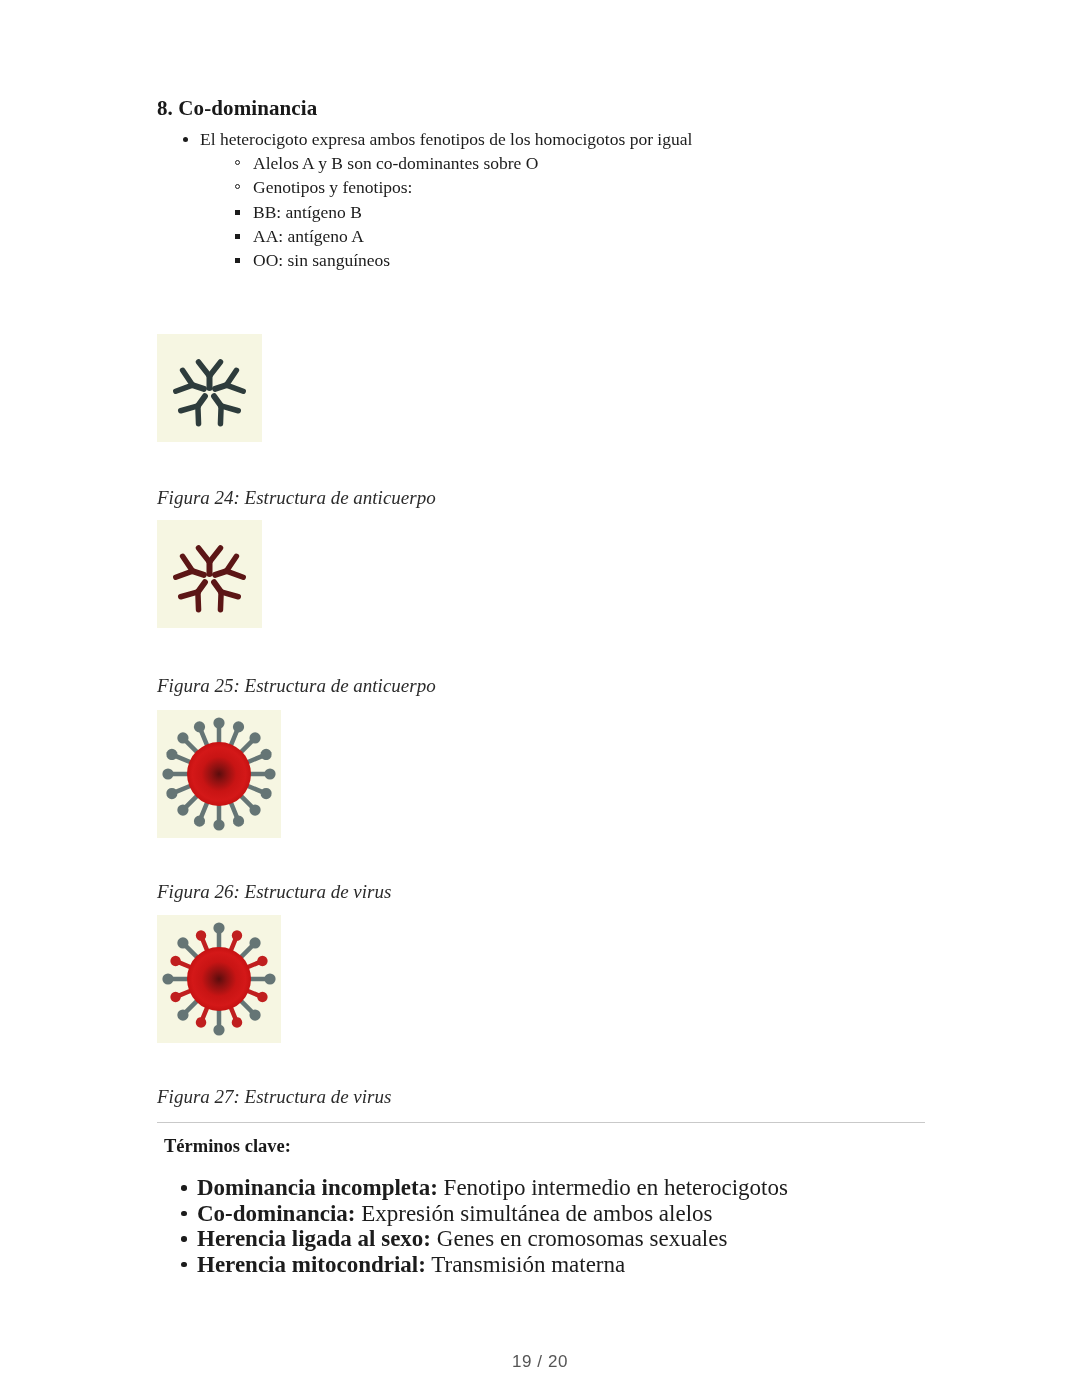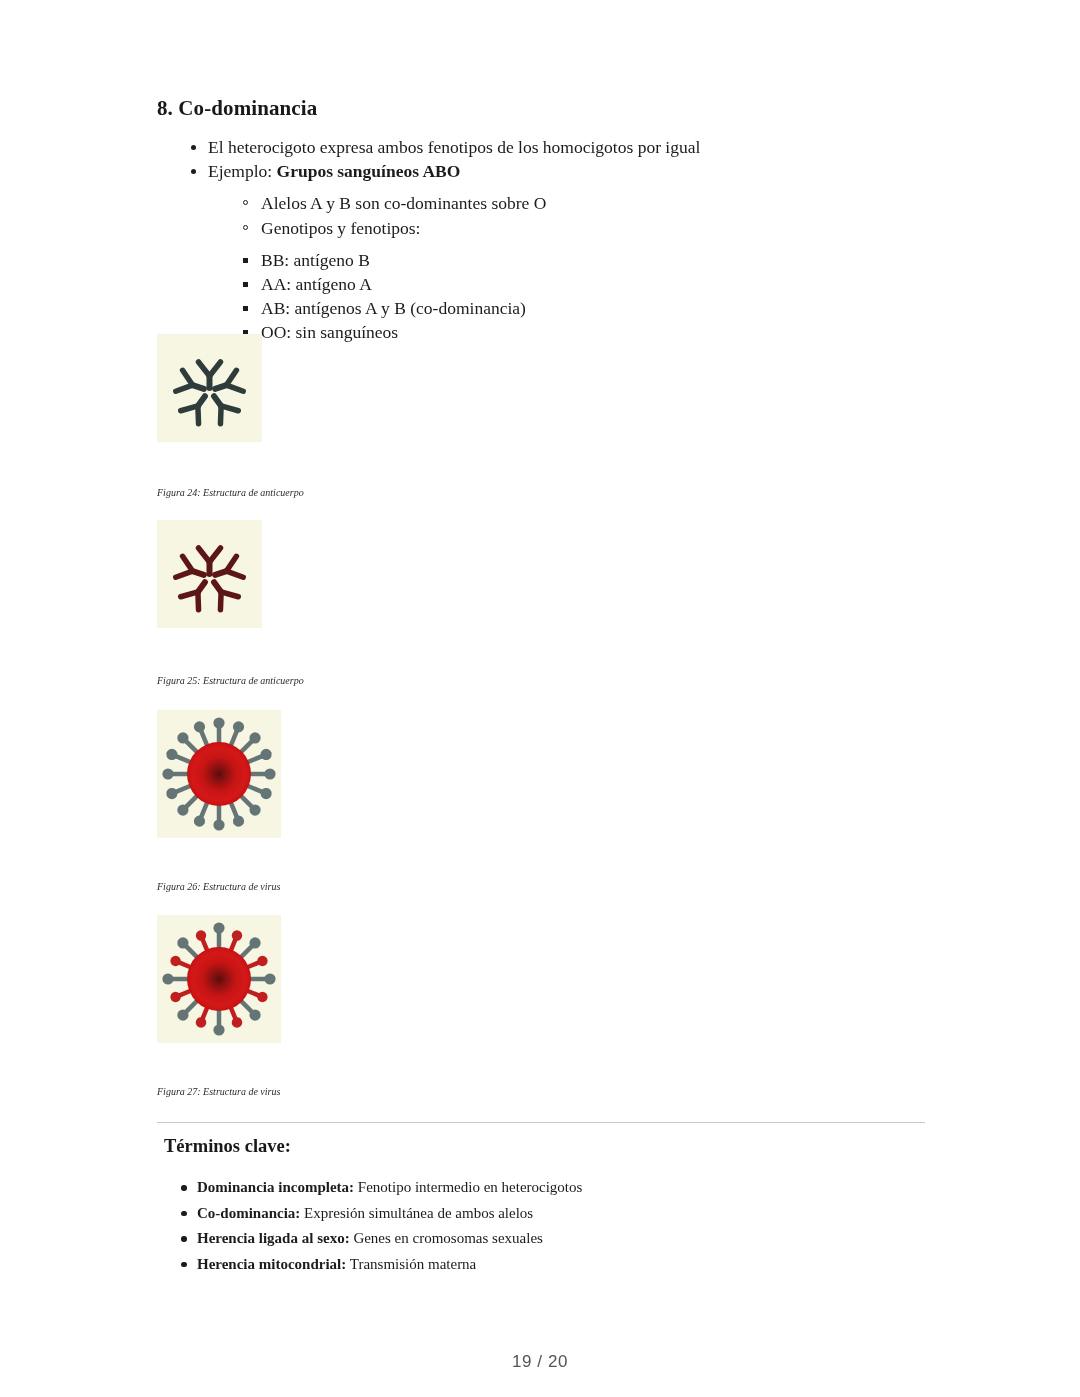--- a/index.html
+++ b/index.html
@@ -29,21 +29,21 @@
     font-size: 21px;
     font-weight: bold;
     letter-spacing: 0.1px;
     margin: 0 0 6px 0;
     color: #191919;
     font-family: "Liberation Serif", "DejaVu Serif", serif;
   }
 
   
   ul.lvl1, ul.lvl2, ul.lvl3 {
-    margin: 8px;
+    margin: 0;
     padding: 0;
     list-style: none;
   }
   ul.lvl1 > li,
   ul.lvl2 > li,
   ul.lvl3 > li {
     position: relative;
     font-size: 17.5px;
     line-height: 24.2px;
     color: #1c1c1c;
@@ -87,21 +87,21 @@
   .b { font-weight: bold; }
 
   
   .figure-block { position: relative; }
   .fig-img {
     background: #f6f6e2;
     display: block;
   }
   .fig-caption {
     font-style: italic;
-    font-size: 10px;
+    font-size: 19px;
     color: #2b2b2b;
     font-family: "Liberation Serif", "DejaVu Serif", serif;
     white-space: nowrap;
   }
 
   
   .divider {
     border: 0;
     border-top: 1.5px solid #c9c9c9;
     margin: 0;
@@ -114,21 +114,21 @@
     font-family: "Liberation Serif", "DejaVu Serif", serif;
   }
   ul.keyterms {
     margin: 0;
     padding: 0;
     list-style: none;
   }
   ul.keyterms > li {
     position: relative;
     padding-left: 40px;
-    font-size: 15px;
+    font-size: 23px;
     line-height: 25.5px;
     color: #1c1c1c;
   }
   ul.keyterms > li::before {
     content: "";
     position: absolute;
     left: 24px;
     top: 10px;
     width: 5.5px; height: 5.5px;
     border-radius: 50%;
@@ -157,41 +157,35 @@
 
   <div class="abs" style="left:157px; top:96px; width:800px;">
     <h1 class="section-heading">8. Co-dominancia</h1>
   </div>
 
   <div class="abs" style="left:157px; top:127px; width:820px;">
     <ul class="lvl1">
       <li class="bullet-disc">
         <span>El heterocigoto expresa ambos fenotipos de los homocigotos por igual</span>
       </li>
-      <li class="bullet-disc">
-        <span>Ejemplo: </span><span class="b">Grupos sanguíneos ABO</span>
-      </li>
     </ul>
     <ul class="lvl2">
       <li class="bullet-circle">
         <span>Alelos A y B son co-dominantes sobre O</span>
       </li>
       <li class="bullet-circle">
         <span>Genotipos y fenotipos:</span>
       </li>
     </ul>
     <ul class="lvl3">
       <li class="bullet-square">
         <span>BB: antígeno B</span>
       </li>
       <li class="bullet-square">
         <span>AA: antígeno A</span>
-      </li>
-      <li class="bullet-square">
-        <span>AB: antígenos A y B (co-dominancia)</span>
       </li>
       <li class="bullet-square">
         <span>OO: sin sanguíneos</span>
       </li>
     </ul>
   </div>
 
   <div class="abs figure-block" style="left:157px; top:334px;">
     <svg class="fig-img" width="105" height="108" viewBox="0 0 105 108">
       <rect x="0" y="0" width="105" height="108" fill="#f6f6e2"></rect>

